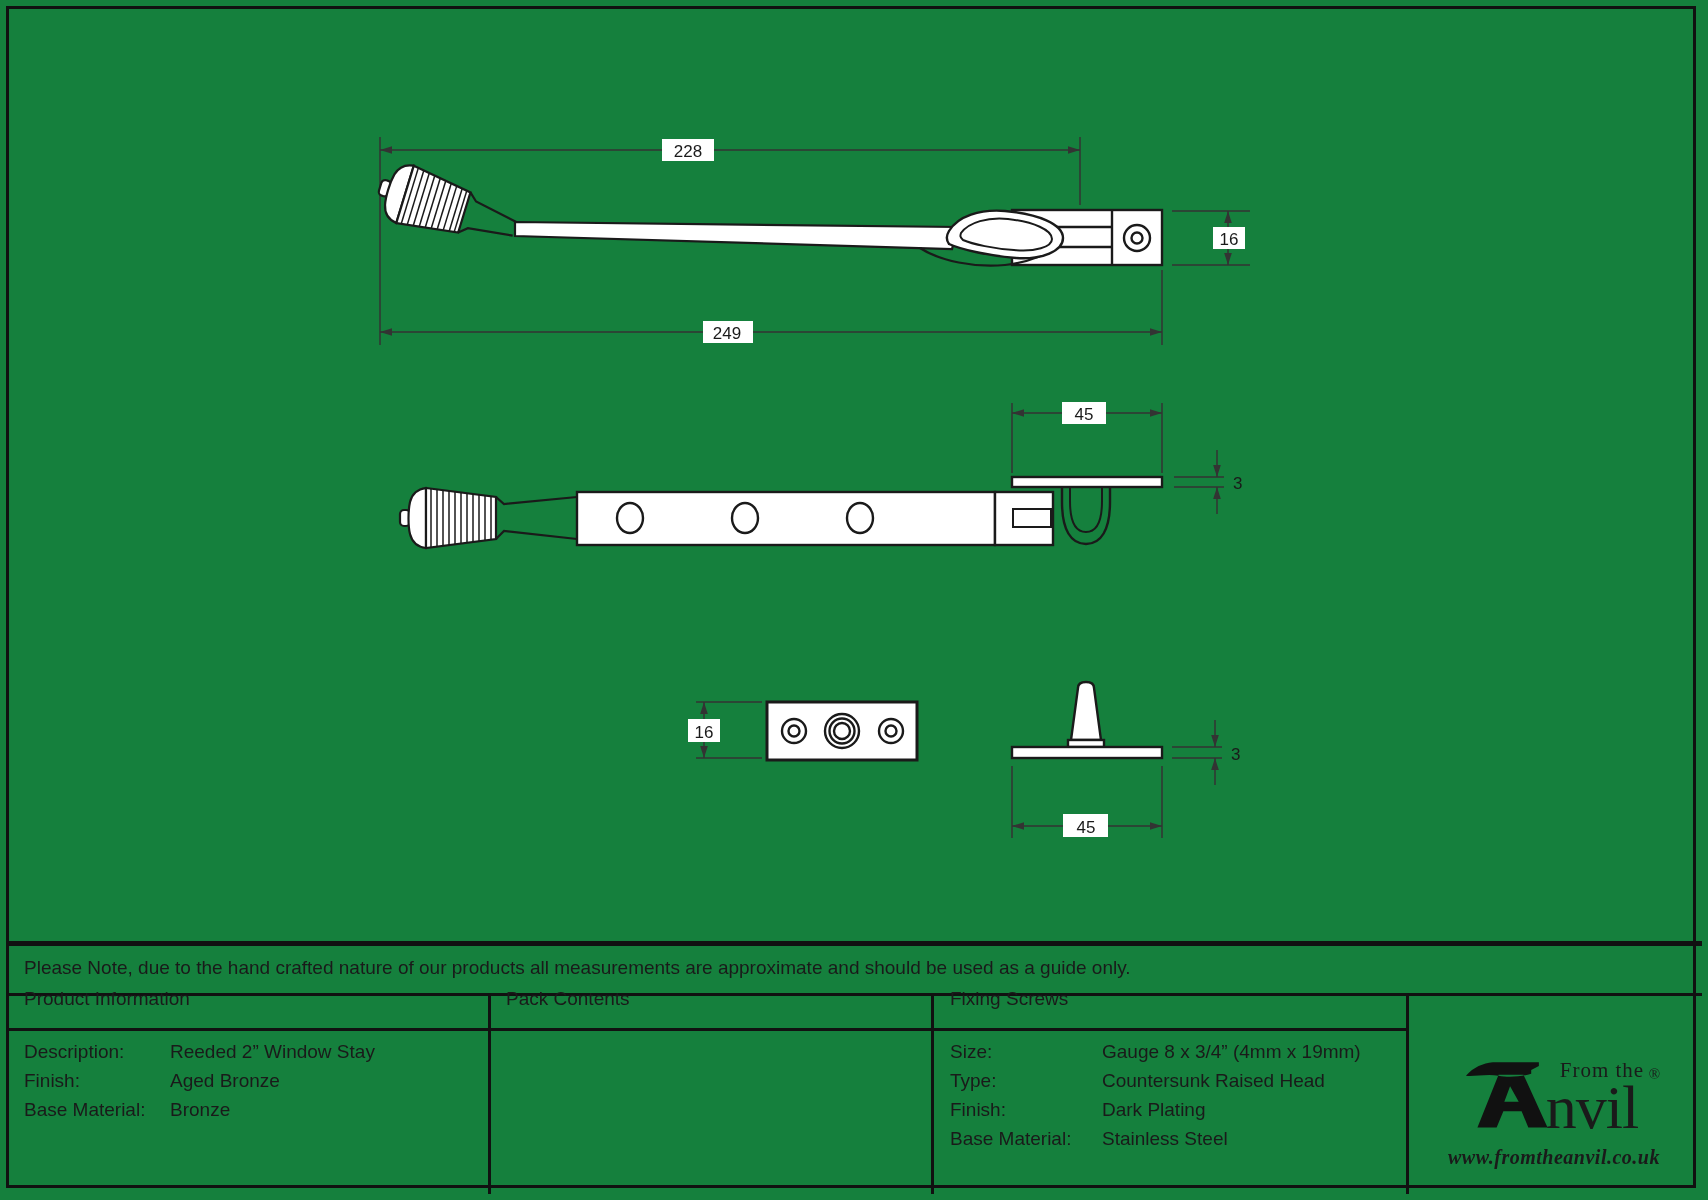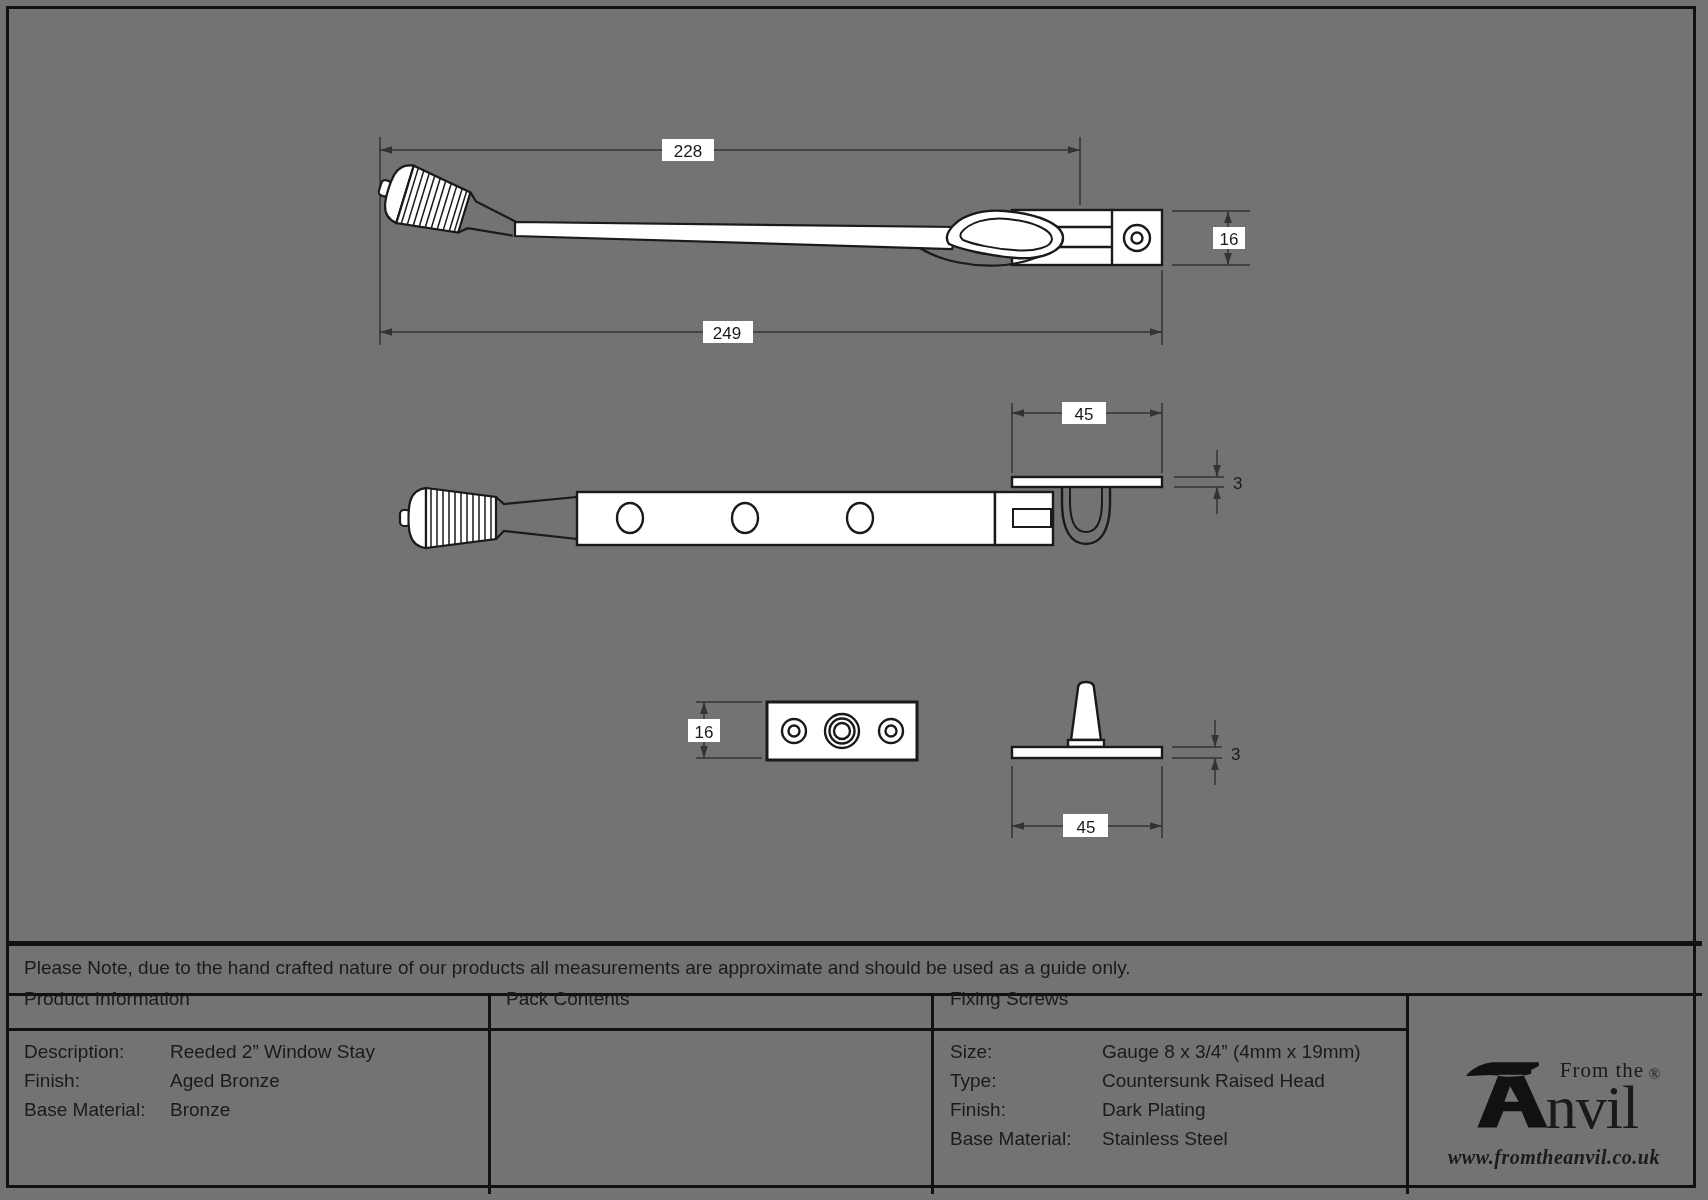--- a/index.html
+++ b/index.html
@@ -1,17 +1,17 @@
 <!DOCTYPE html>
 <html><head>
 <meta charset="utf-8">
 <style>
   html,body { margin:0; padding:0; background:#e8e8e8; }
   .page {
-    position:relative; width:1708px; height:1200px; background:#737373;
+    position:relative; width:1708px; height:1200px; background:#15803d;
     font-family:"Liberation Sans", sans-serif; color:#1a1a1a; overflow:hidden;
     margin:0 auto;
   }
   .frame { position:absolute; left:6px; top:6px; width:1690px; height:1182px;
            border:3px solid #111; box-sizing:border-box; }
   svg text { font-family:"Liberation Sans", sans-serif; }
   .hline, .vline { position:absolute; background:#111; }
   .note-text { position:absolute; left:24px; top:957px; font-size:19px; }
   .col-header { position:absolute; top:988px; font-size:19px; }
   .rows { position:absolute; top:1041px; font-size:19px; }

